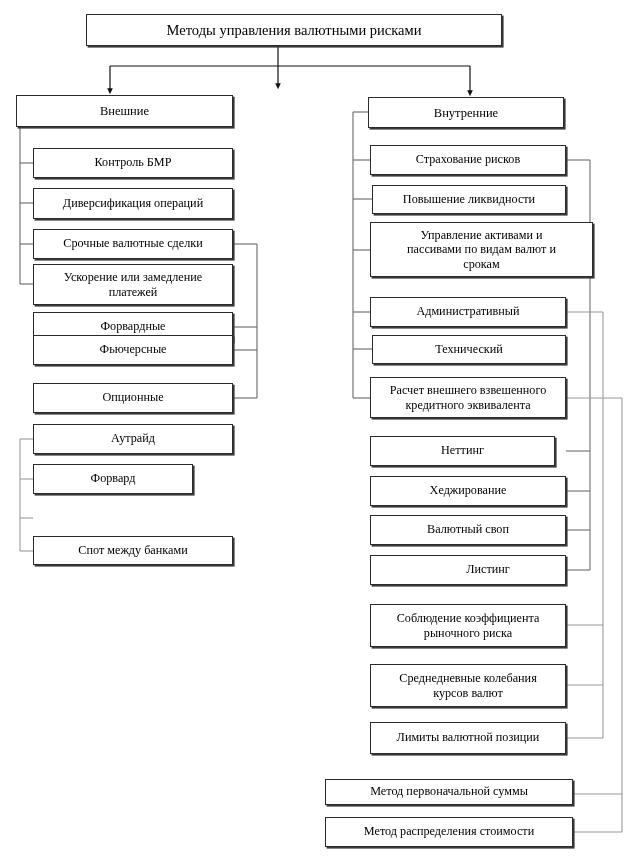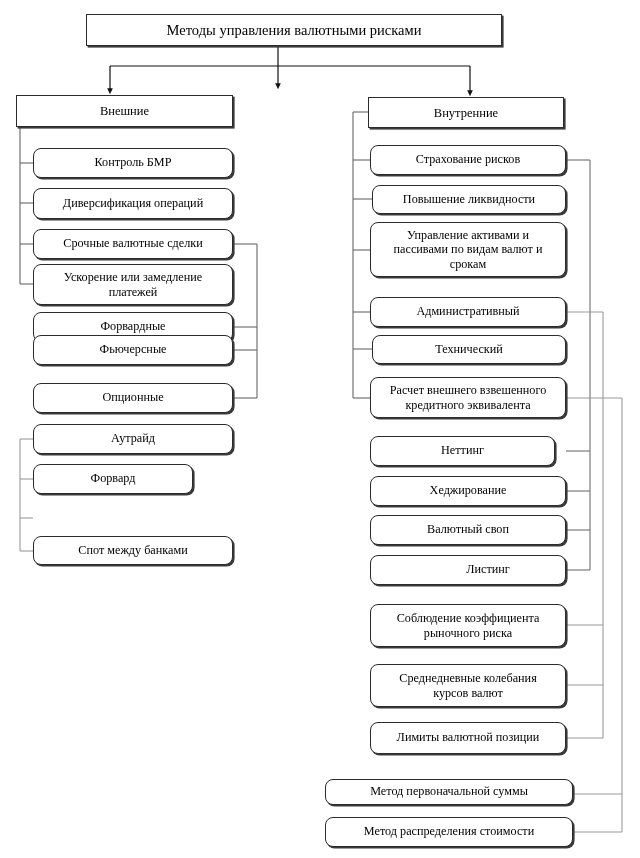--- a/index.html
+++ b/index.html
@@ -48,21 +48,20 @@
   }
   .node.root {
     font-size: 14.5px;
     border-width: 1px;
   }
   .node.level1 {
     font-size: 12.5px;
   }
   .node.level2 {
     font-size: 12.2px;
-    border-radius: 8px;
   }
   .node.multiline .lbl {
     line-height: 1.18;
   }
 </style>
 </head>
 <body>
 
 <div id="diagram">
 
@@ -185,21 +184,21 @@
   <div class="node level1" style="left:368px; top:97px; width:196px; height:31px;">
     <span class="lbl">Внутренние</span>
   </div>
 
   <div class="node level2" style="left:370px; top:145px; width:196px; height:30px;">
     <span class="lbl">Страхование рисков</span>
   </div>
   <div class="node level2" style="left:372px; top:185px; width:194px; height:29px;">
     <span class="lbl">Повышение ликвидности</span>
   </div>
-  <div class="node level2 multiline" style="left:370px; top:222px; width:196px; height:55px;justify-content:center;">
+  <div class="node level2 multiline" style="left:370px; top:222px; width:223px; height:55px;justify-content:center;">
     <span class="lbl">Управление активами и
 пассивами по видам валют и
 срокам</span>
   </div>
   <div class="node level2" style="left:370px; top:297px; width:196px; height:30px;">
     <span class="lbl">Административный</span>
   </div>
   <div class="node level2" style="left:372px; top:335px; width:194px; height:29px;">
     <span class="lbl">Технический</span>
   </div>

